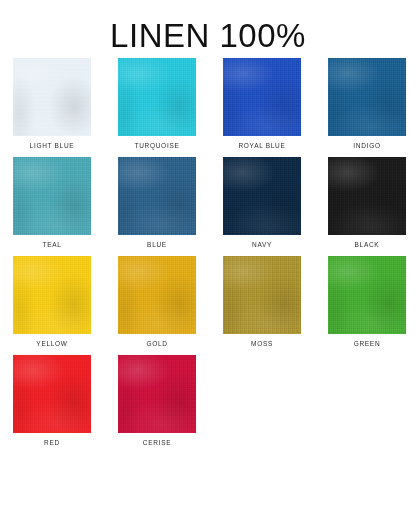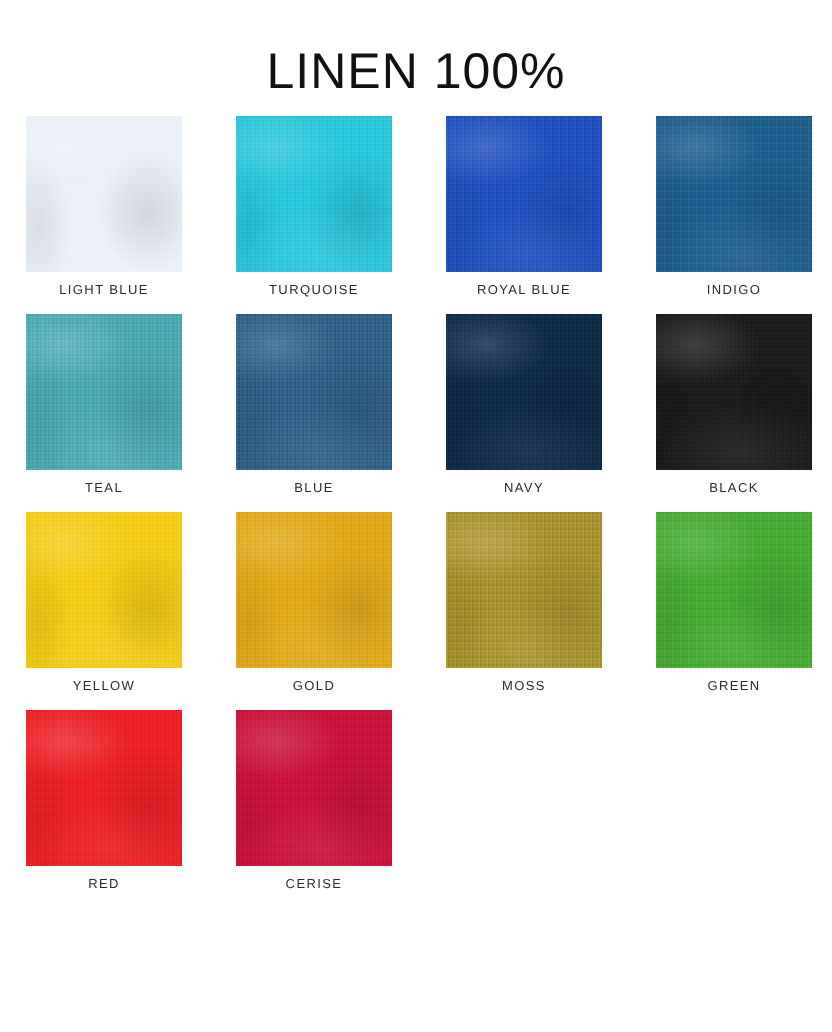--- a/index.html
+++ b/index.html
@@ -16,21 +16,21 @@
   }
   .page {
     position: relative;
     width: 416px;
     height: 516px;
     box-sizing: border-box;
   }
   .title {
     text-align: center;
     font-family: "Liberation Sans", sans-serif;
-    font-size: 25px;
+    font-size: 33px;
     font-weight: 400;
     letter-spacing: 0.5px;
     color: #111111;
     margin: 0;
     padding-top: 20px;
     padding-bottom: 0;
     line-height: 32px;
   }
   .grid {
     margin-top: 6px;

